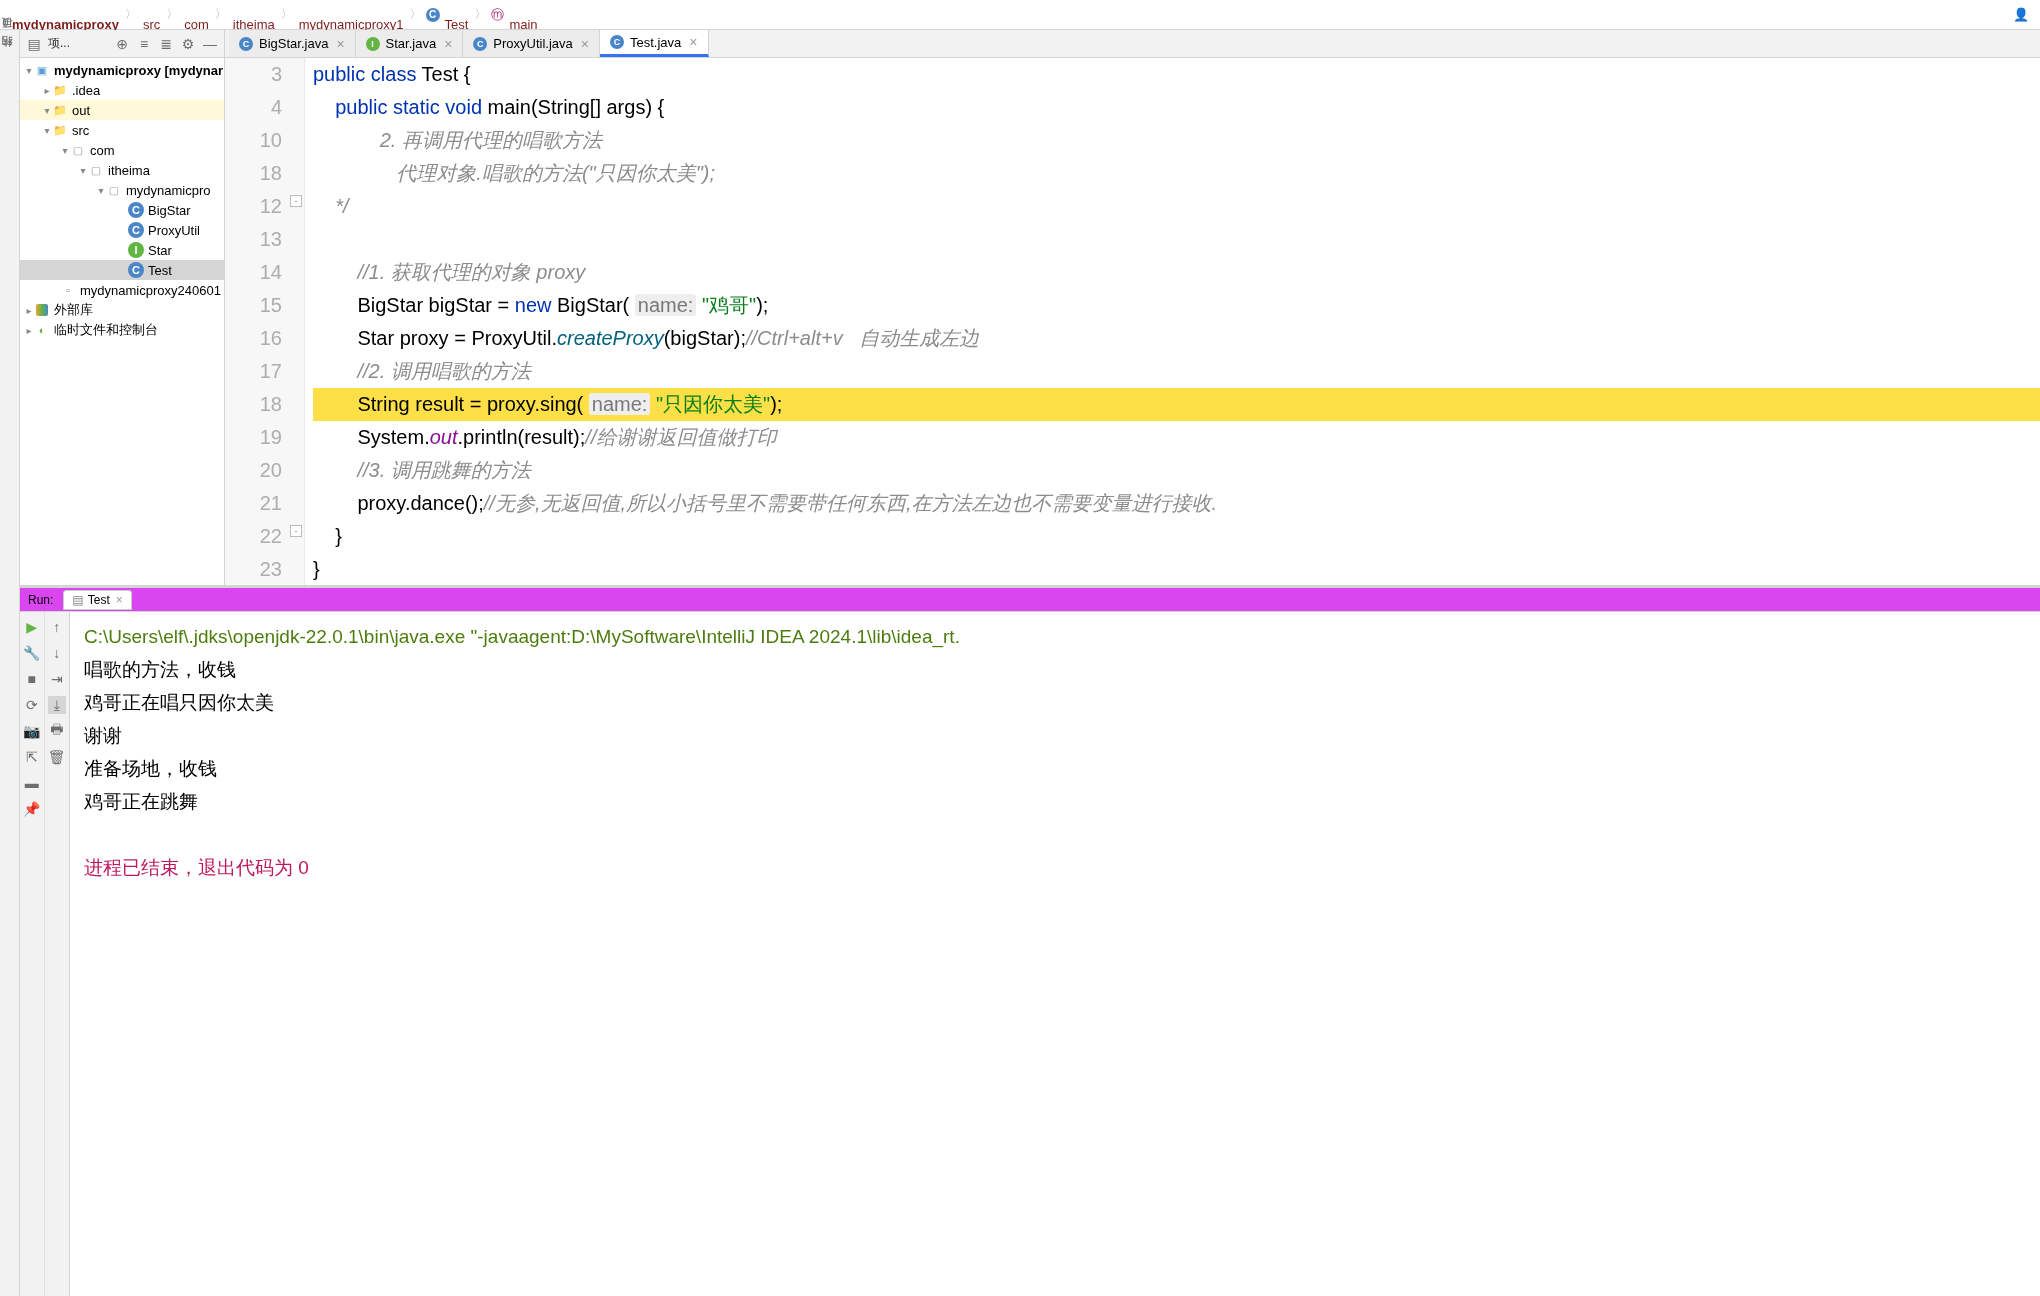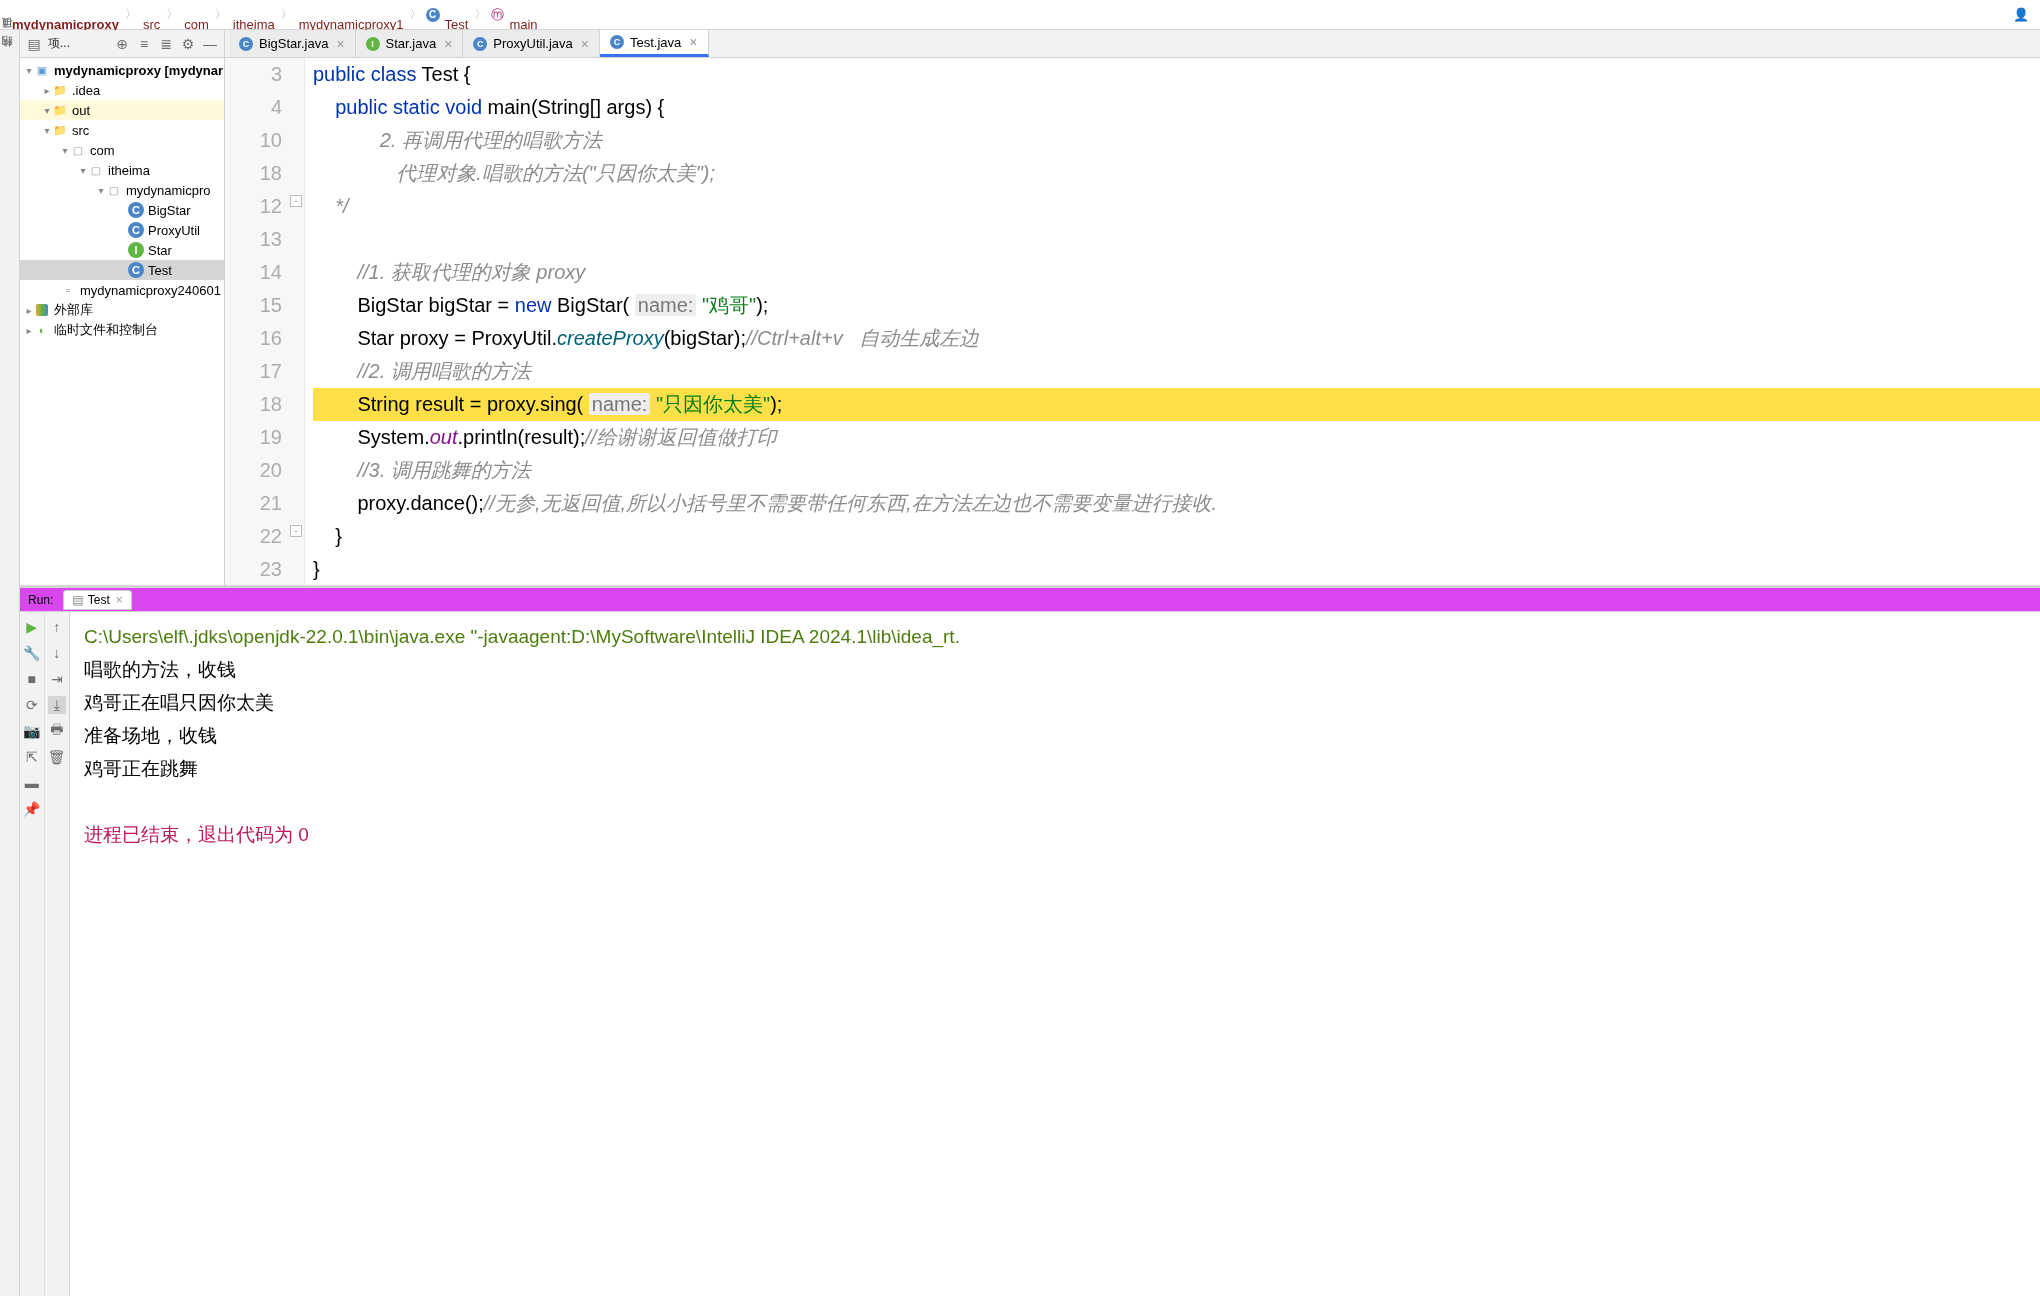--- a/index.html
+++ b/index.html
@@ -289,20 +289,21 @@
             <span class="b" style="background:#d5d5d5">⤓</span>
             <span class="b">🖶</span>
             <span class="b">🗑</span>
           </div>
         </div>
       </div>
       <div class="console">
         <div class="cmd">C:\Users\elf\.jdks\openjdk-22.0.1\bin\java.exe "-javaagent:D:\MySoftware\IntelliJ IDEA 2024.1\lib\idea_rt.</div>
         <div class="txt">唱歌的方法，收钱</div>
         <div class="txt">鸡哥正在唱只因你太美</div>
+        <div class="txt">谢谢</div>
         <div class="txt">准备场地，收钱</div>
         <div class="txt">鸡哥正在跳舞</div>
         <div class="txt">&nbsp;</div>
         <div class="exit">进程已结束，退出代码为 0</div>
       </div>
     </div>
   </div>
 </div>
 
 </body></html>

